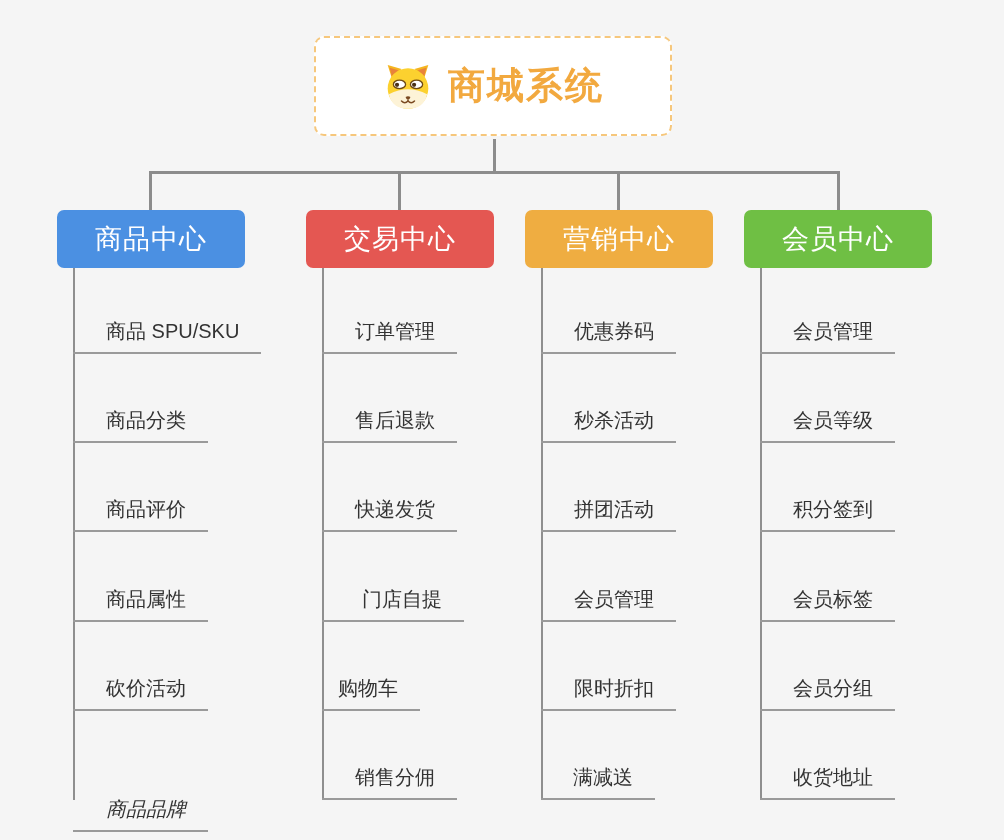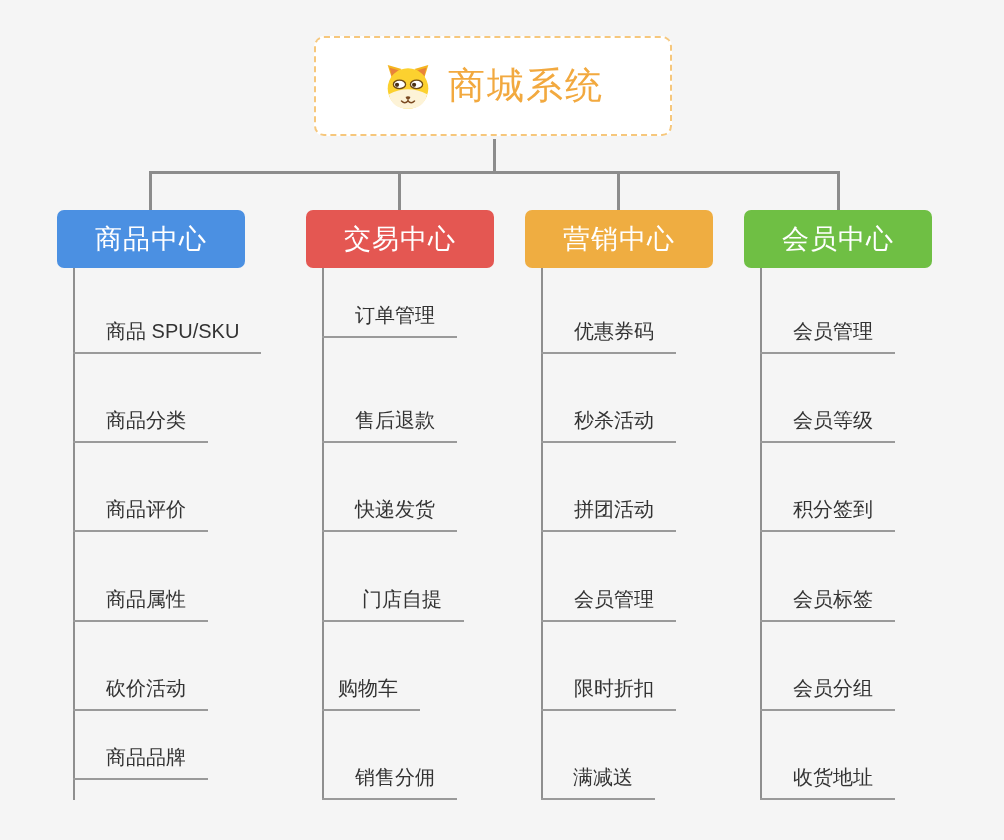--- a/index.html
+++ b/index.html
@@ -6,21 +6,21 @@
   body{font-family:"Liberation Sans", sans-serif;}
   .canvas{position:relative;width:1004px;height:840px;background:#f5f5f5;overflow:hidden;}
 
   
   .root-node{
     position:absolute;left:314px;top:36px;width:358px;height:100px;
     background:#ffffff;border:2px dashed #f6c77c;border-radius:10px;
     display:flex;align-items:center;justify-content:center;gap:14px;
     box-sizing:border-box;
   }
-  .root-title{font-size:37px;font-weight:400;color:#f2a93f;letter-spacing:2px;}
+  .root-title{font-size:37px;font-weight:700;color:#f2a93f;letter-spacing:2px;}
   .dog-icon{width:52px;height:52px;flex:0 0 auto;}
 
   
   .conn{position:absolute;background:#8c8c8c;}
   .stem{left:493px;top:139px;width:3px;height:34px;}
   .hline{left:149px;top:171px;width:691px;height:3px;}
   .stub{top:171px;width:3px;height:42px;}
   .stub-0{left:149px;} .stub-1{left:398px;} .stub-2{left:617px;} .stub-3{left:837px;}
 
   
@@ -71,26 +71,26 @@
 
   <div id="branches">
       <div class="branch col-0">
     <div class="branch-header" style="background: rgb(75, 144, 226);">商品中心</div>
     <div class="spine"></div>
   <div class="item" style="top: 108px;">商品 SPU/SKU</div>
         <div class="item" style="top: 197px;">商品分类</div>
         <div class="item" style="top: 286px;">商品评价</div>
         <div class="item" style="top: 376px;">商品属性</div>
         <div class="item" style="top: 465px;">砍价活动</div>
-        <div class="item" style="top: 534px;">商品品牌</div>
+        <div class="item" style="top: 586px; font-style: italic;">商品品牌</div>
       </div>
       <div class="branch col-1">
     <div class="branch-header" style="background: rgb(228, 87, 82);">交易中心</div>
     <div class="spine"></div>
-  <div class="item" style="top: 92px;">订单管理</div>
+  <div class="item" style="top: 108px;">订单管理</div>
         <div class="item" style="top: 197px;">售后退款</div>
         <div class="item" style="top: 286px;">快递发货</div>
         <div class="item" style="top: 376px; padding-left: 40px;">门店自提</div>
         <div class="item" style="top: 465px; padding-left: 16px;">购物车</div>
         <div class="item" style="top: 554px;">销售分佣</div>
       </div>
       <div class="branch col-2">
     <div class="branch-header" style="background: rgb(239, 173, 65);">营销中心</div>
     <div class="spine"></div>
   <div class="item" style="top: 108px;">优惠券码</div>

